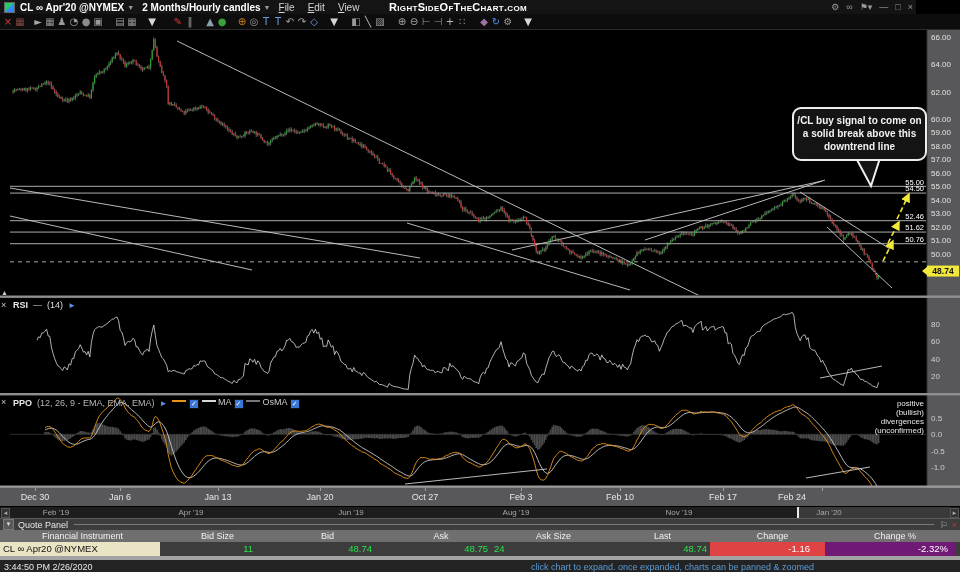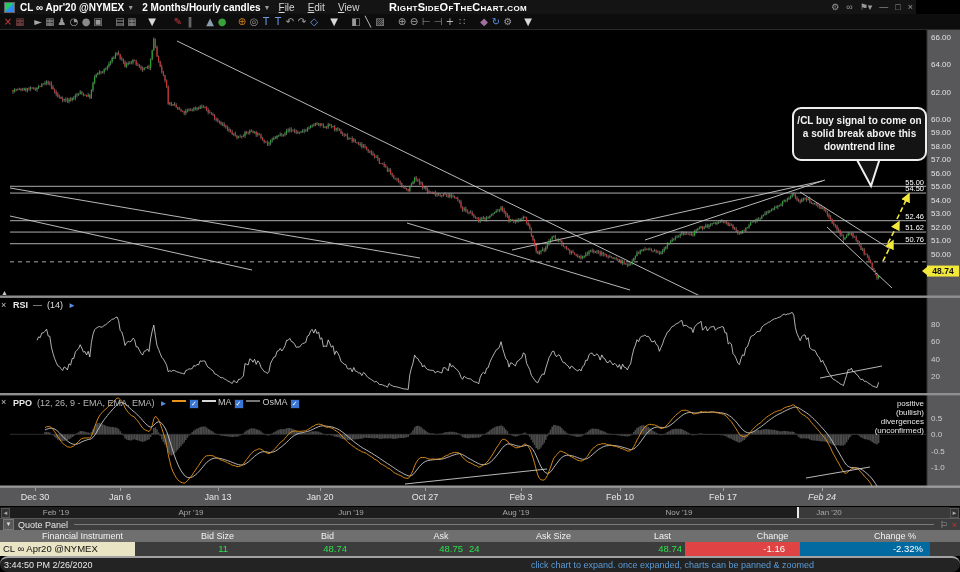--- a/index.html
+++ b/index.html
@@ -47,21 +47,21 @@
   #qp-toggle{width:9px;height:9px;background:#585858;border:1px solid #777;margin:0 4px 0 3px;
              color:#ddd;font-size:6px;line-height:8px;text-align:center;}
   #qp-title-text{color:#e5e5e5;font-size:9px;white-space:nowrap;}
   #qp-rule{flex:1;height:1px;background:#7a7a7a;margin:0 6px;}
   #qp-icons{display:flex;gap:4px;margin-right:3px;font-size:9px;}
   #qp-headers{position:absolute;left:0;top:530px;width:960px;height:12px;background:#6f6f6f;display:flex;}
   .qp-h{color:#f2f2f2;font-size:9px;line-height:12px;text-align:center;box-sizing:border-box;}
   #qp-values{position:absolute;left:0;top:542px;width:960px;height:14px;background:#3c3c3c;display:flex;}
   .qp-v{font-size:9.5px;line-height:14px;box-sizing:border-box;white-space:nowrap;overflow:hidden;}
   
-  #statusbar{position:absolute;left:0;top:556px;width:960px;height:16px;background:#232323;border-top:2px solid #a3a3a3;box-sizing:border-box;border-radius:8px;}
+  #statusbar{position:absolute;left:0;top:556px;width:960px;height:16px;background:#232323;border-top:4px solid #a3a3a3;box-sizing:border-box;}
   #status-time{position:absolute;left:4px;top:2px;color:#e8e8e8;font-size:9px;}
   #status-hint{position:absolute;left:385px;top:2px;width:575px;text-align:center;color:#5b9bd5;font-size:9px;}
 </style>
 </head>
 <body>
 
 <div id="root">
 
   <div id="titlebar">
     <div id="app-icon"></div>
@@ -1848,21 +1848,21 @@
       <div class="date-lbl" style="left: 320px;">Jan 20</div>
       <div class="date-tick" style="left: 425px;"></div>
       <div class="date-lbl" style="left: 425px;">Oct 27</div>
       <div class="date-tick" style="left: 521px;"></div>
       <div class="date-lbl" style="left: 521px;">Feb 3</div>
       <div class="date-tick" style="left: 620px;"></div>
       <div class="date-lbl" style="left: 620px;">Feb 10</div>
       <div class="date-tick" style="left: 723px;"></div>
       <div class="date-lbl" style="left: 723px;">Feb 17</div>
       <div class="date-tick" style="left: 822px;"></div>
-      <div class="date-lbl" style="left: 822px; font-style: italic;">Feb 24</div>
+      <div class="date-lbl" style="left: 792px;">Feb 24</div>
     </div>
 
   <div id="navigator">
     <div class="nav-arrow" style="left:1px;">◄</div>
     <div id="nav-thumb"></div>
     <div id="nav-months">
         <span class="nav-month" style="left: 45px;">Feb '19</span>
         <span class="nav-month" style="left: 180px;">Apr '19</span>
         <span class="nav-month" style="left: 340px;">Jun '19</span>
         <span class="nav-month" style="left: 505px;">Aug '19</span>
@@ -1885,27 +1885,27 @@
       <div class="qp-h" style="width: 165px;">Financial Instrument</div>
       <div class="qp-h" style="width: 105px;">Bid Size</div>
       <div class="qp-h" style="width: 115px;">Bid</div>
       <div class="qp-h" style="width: 112px;">Ask</div>
       <div class="qp-h" style="width: 113px;">Ask Size</div>
       <div class="qp-h" style="width: 105px;">Last</div>
       <div class="qp-h" style="width: 115px;">Change</div>
       <div class="qp-h" style="width: 130px;">Change %</div>
     </div>
   <div id="qp-values">
-      <div class="qp-v" style="width: 135px; background: rgb(232, 228, 196); color: rgb(17, 17, 17); text-align: left; padding: 0px 0px 8px 3px;">CL ∞ Apr20 @NYMEX</div>
+      <div class="qp-v" style="width: 160px; background: rgb(232, 228, 196); color: rgb(17, 17, 17); text-align: left; padding: 0px 0px 8px 3px;">CL ∞ Apr20 @NYMEX</div>
       <div class="qp-v" style="width: 105px; background: transparent; color: rgb(43, 224, 76); text-align: right; padding: 0px 12px 0px 16px;">11</div>
       <div class="qp-v" style="width: 115px; background: transparent; color: rgb(43, 224, 76); text-align: right; padding: 0px 8px 0px 0px;">48.74</div>
       <div class="qp-v" style="width: 112px; background: transparent; color: rgb(43, 224, 76); text-align: right; padding: 0px 4px 0px 0px;">48.75</div>
       <div class="qp-v" style="width: 113px; background: transparent; color: rgb(43, 224, 76); text-align: left; padding: 0px 0px 0px 2px;">24</div>
       <div class="qp-v" style="width: 105px; background: transparent; color: rgb(43, 224, 76); text-align: right; padding: 0px 3px 0px 0px;">48.74</div>
       <div class="qp-v" style="width: 115px; background: rgb(224, 67, 67); color: rgb(255, 255, 255); text-align: right; padding: 0px 15px 0px 0px;">-1.16</div>
-      <div class="qp-v" style="width: 130px; background: #0369a1; color: rgb(255, 255, 255); text-align: right; padding: 0px 7px 0px 0px;">-2.32%</div>
+      <div class="qp-v" style="width: 130px; background: #701a75; color: rgb(255, 255, 255); text-align: right; padding: 0px 7px 0px 0px;">-2.32%</div>
     </div>
 
   <div id="statusbar">
     <span id="status-time">3:44:50 PM 2/26/2020</span>
     <span id="status-hint">click chart to expand. once expanded, charts can be panned &amp; zoomed</span>
   </div>
 </div>
 
 </body></html>

